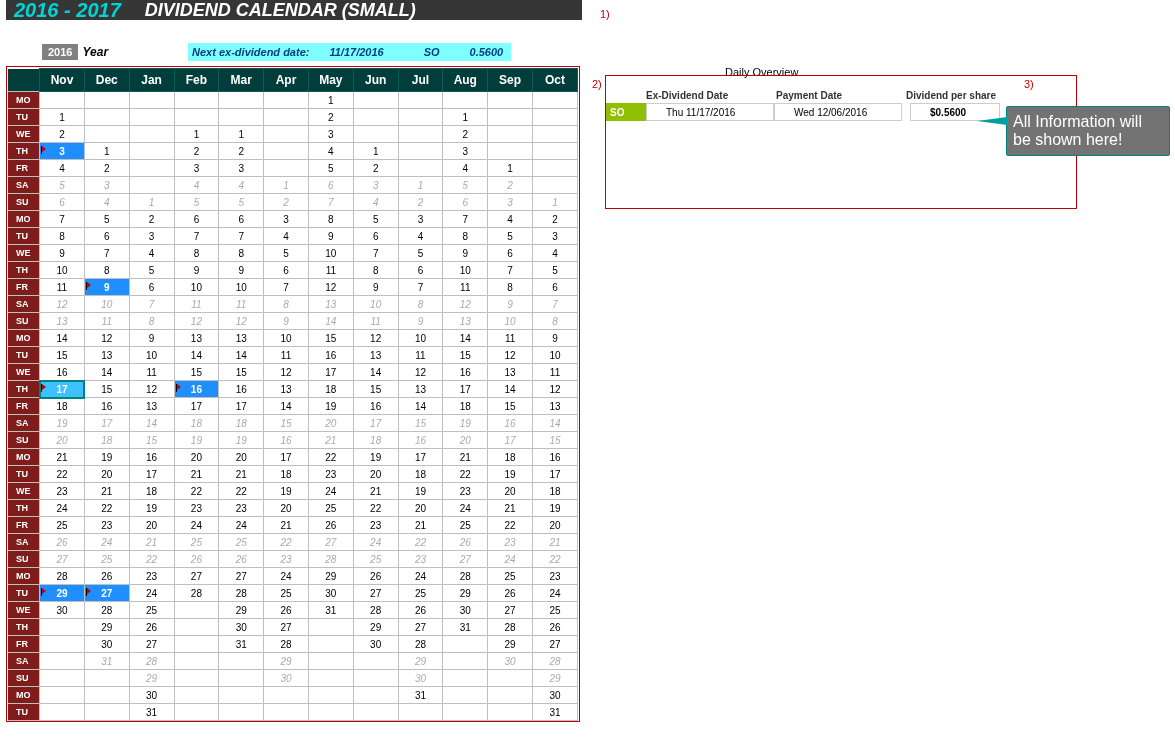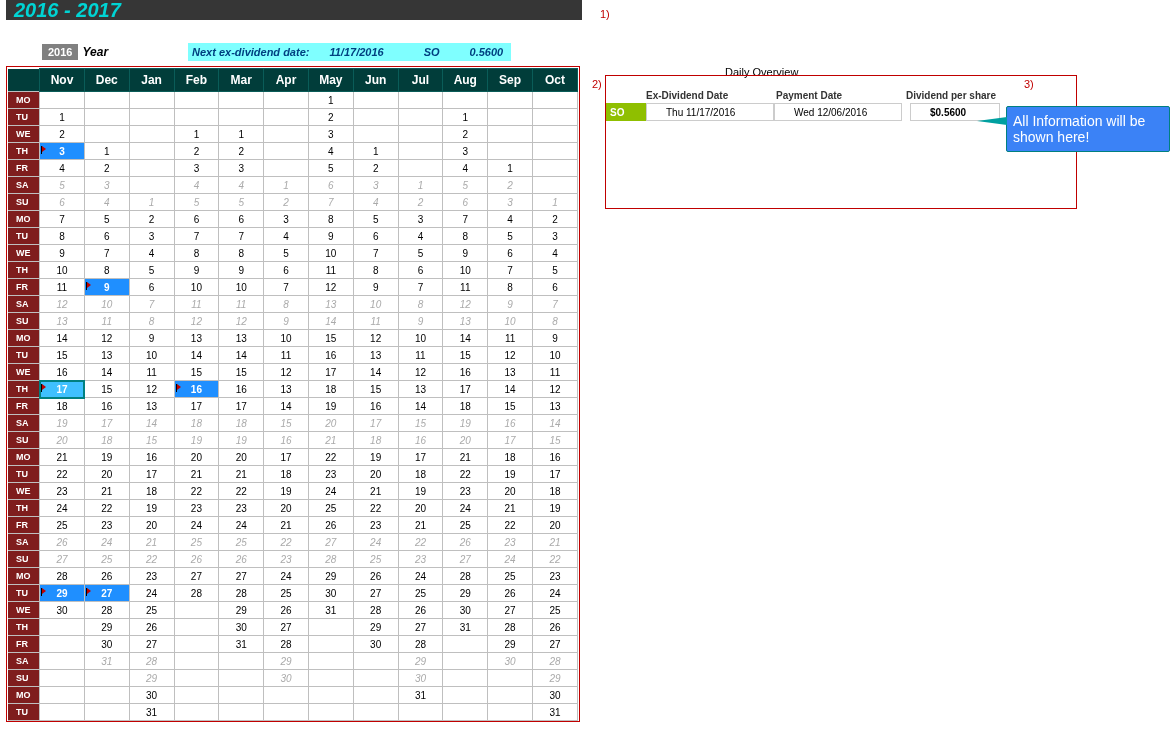--- a/index.html
+++ b/index.html
@@ -220,23 +220,23 @@
     position: absolute;
     left: 725px;
     top: 66px;
     font-size: 11px;
   }
   .callout {
     position: absolute;
     left: 1006px;
     top: 106px;
     width: 164px;
-    background: #3b82f6;
+    background: #737373;
     color: #fff;
-    font-size: 14px;
+    font-size: 16px;
     padding: 6px 6px;
     border-radius: 2px;
     border: 1px solid #008080;
   }
   .callout::before {
     content: "";
     position: absolute;
     left: -30px;
     top: 10px;
     width: 0;
@@ -244,20 +244,21 @@
     border-right: 30px solid #00a0a0;
     border-top: 4px solid transparent;
     border-bottom: 4px solid transparent;
   }
 </style>
 </head>
 <body>
 
 <div class="header-bar">
   <span class="year-range">2016 - 2017</span>
+  <span class="title">DIVIDEND CALENDAR (SMALL)</span>
 </div>
 
 <div class="info-row">
   <span class="year-box">2016</span>
   <span class="year-label">Year</span>
   <span class="next-div">
     <span class="next-label">Next ex-dividend date:</span>
     <span class="next-date">11/17/2016</span>
     <span class="next-ticker">SO</span>
     <span class="next-amount">0.5600</span>

